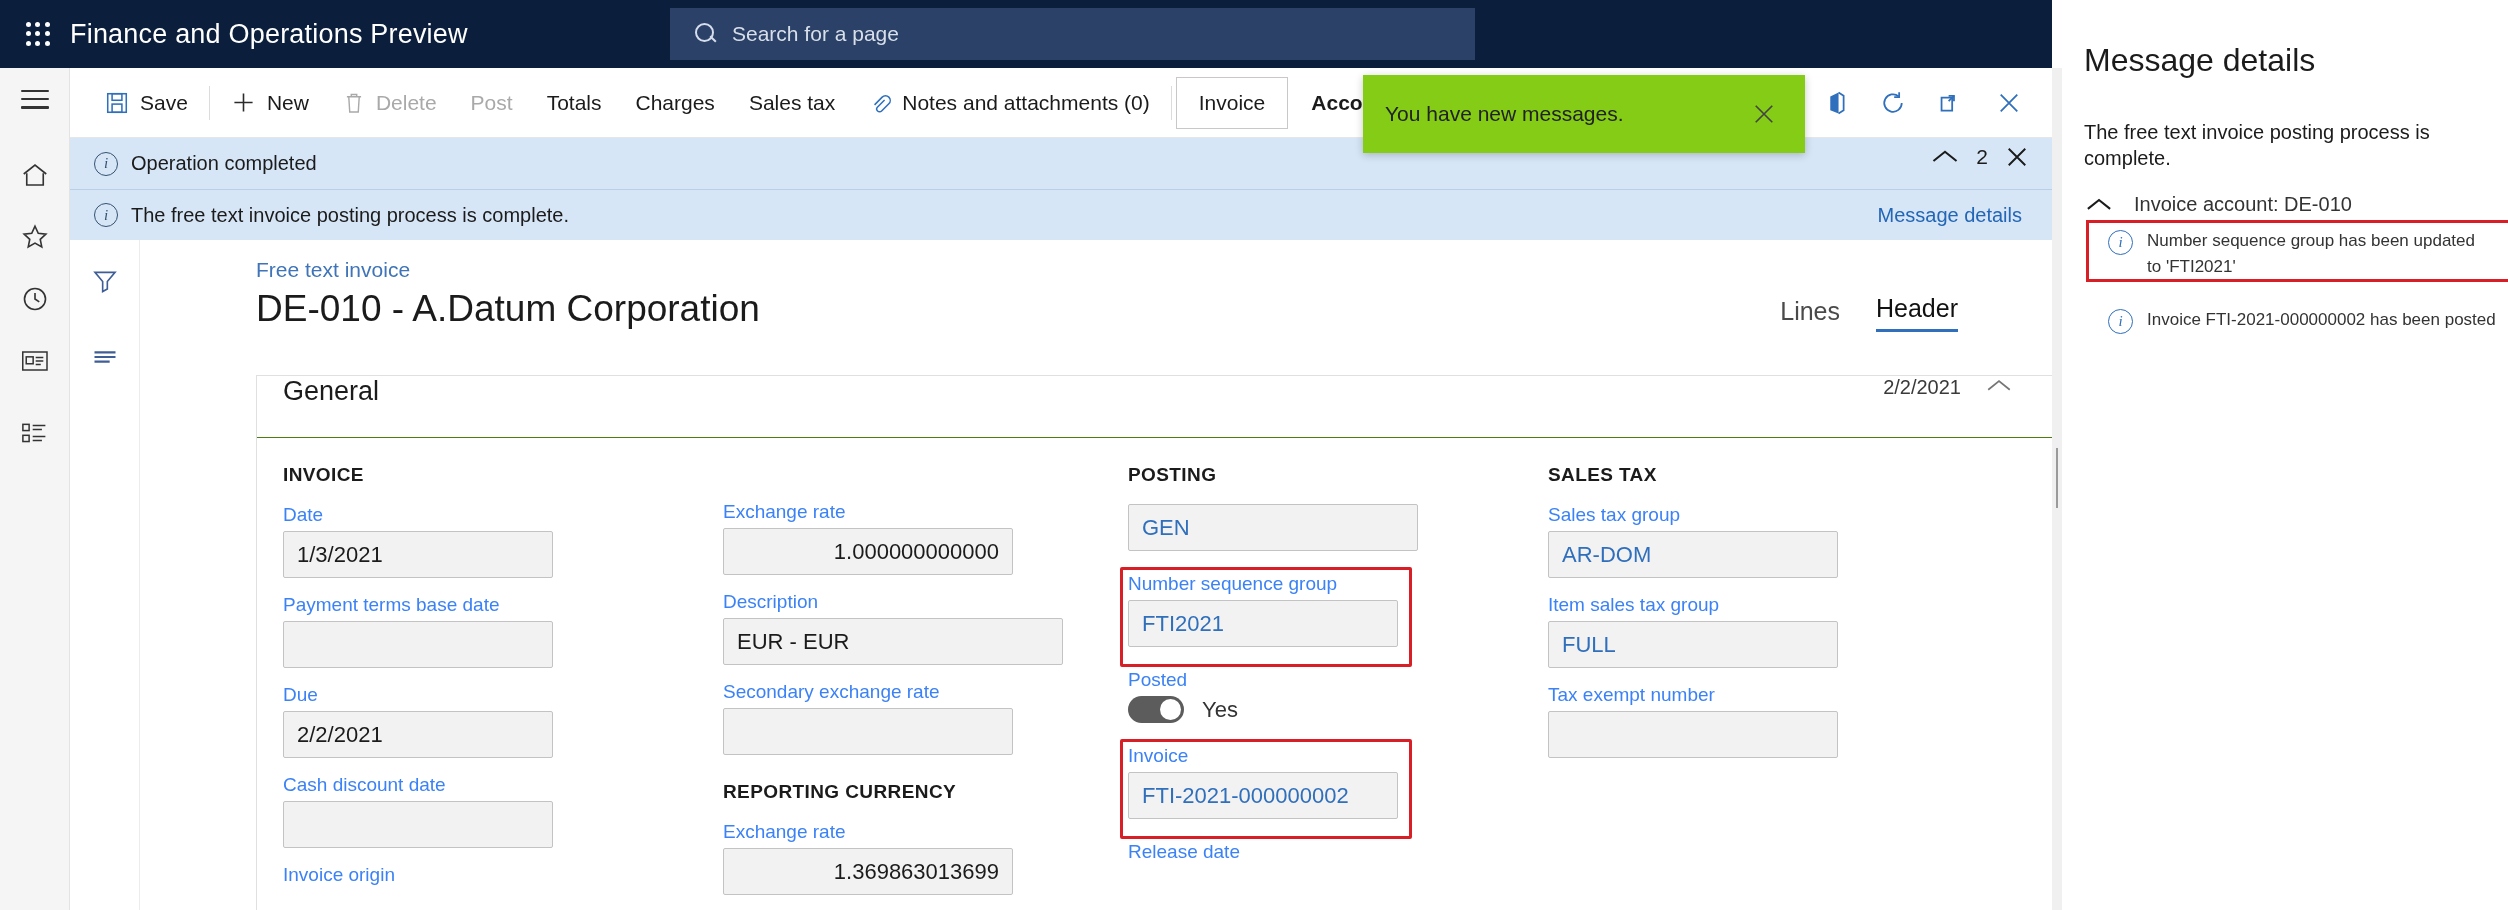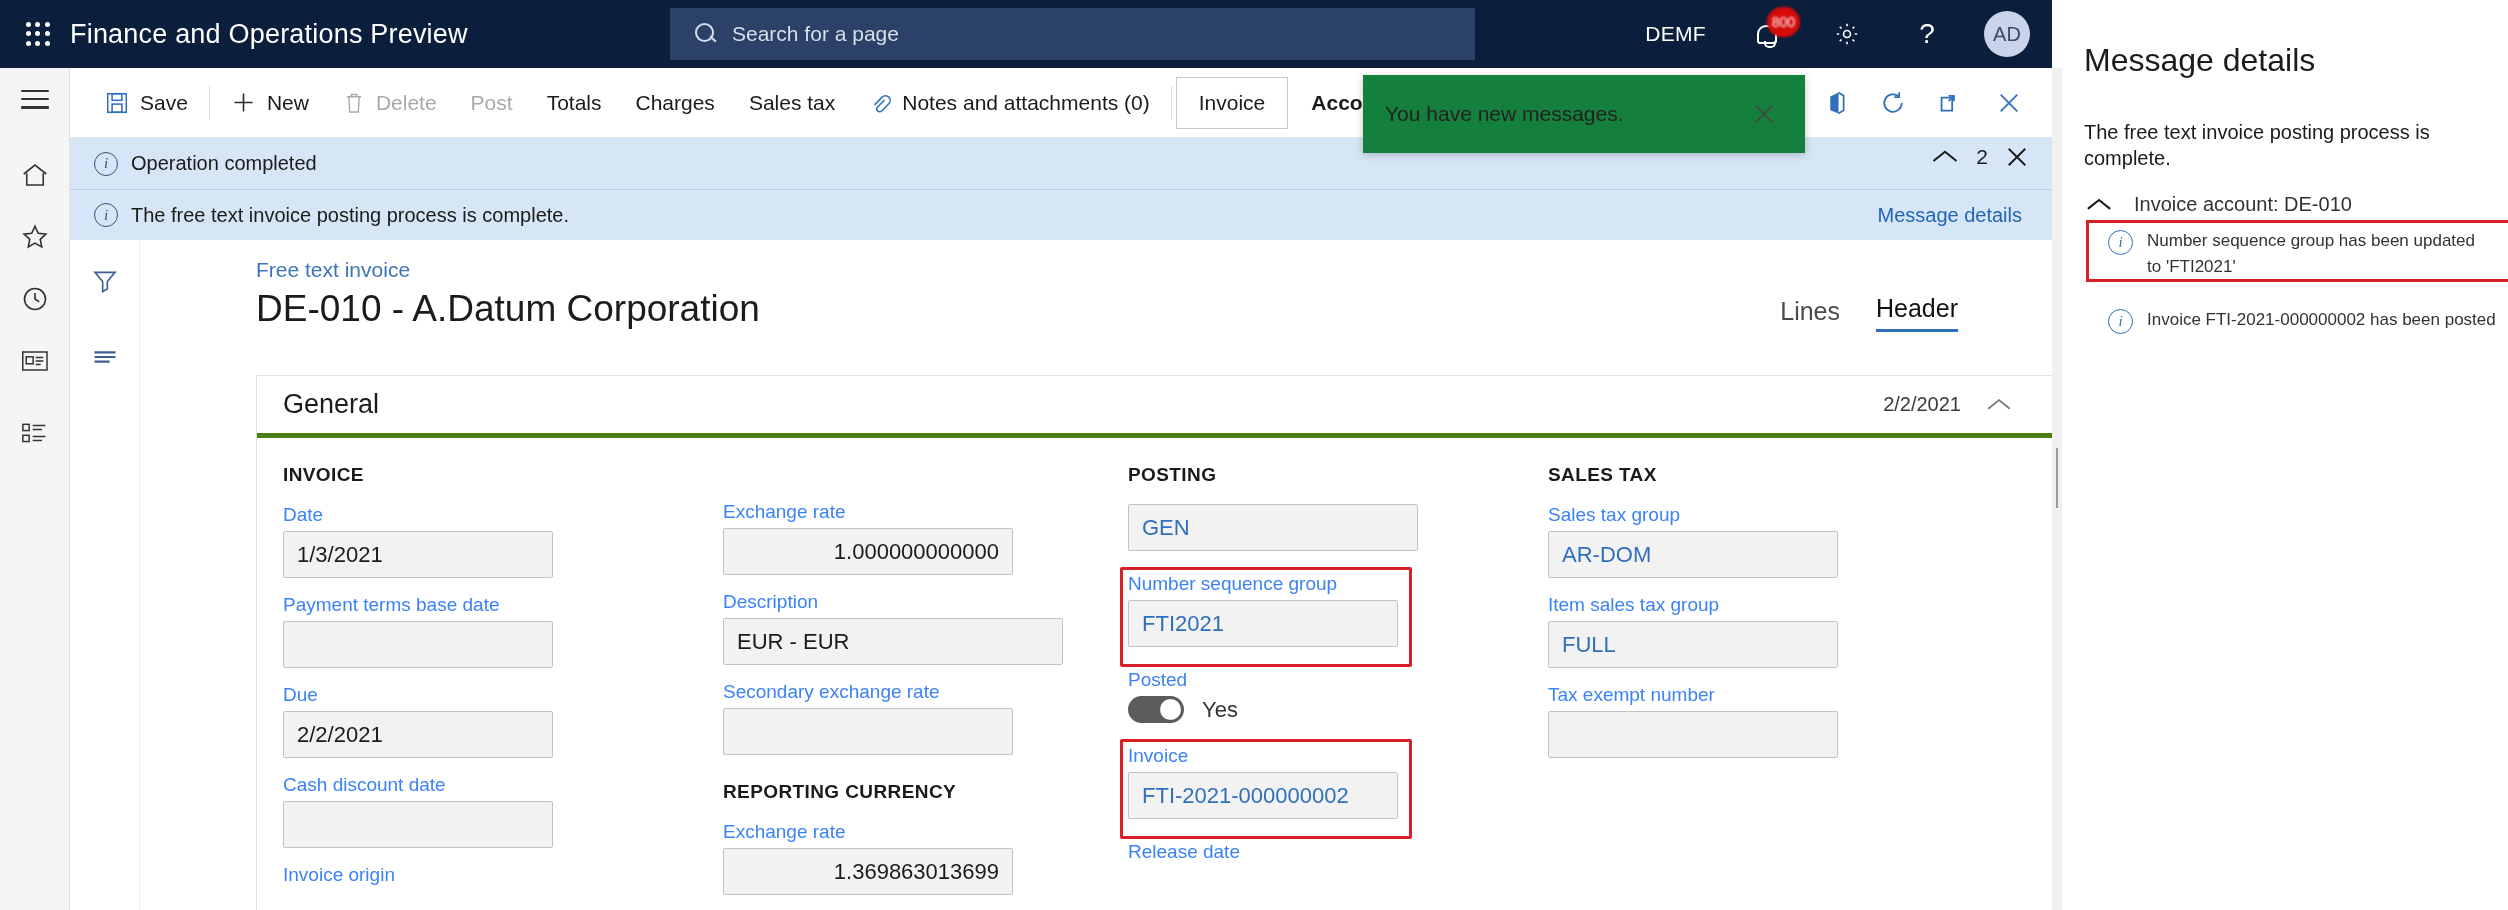--- a/index.html
+++ b/index.html
@@ -95,21 +95,21 @@
     color:#1b1b1b; cursor:pointer; white-space:nowrap; border:1px solid transparent;
   }
   .tabbtn.active { border:1px solid #c8c8c8; background:#fff; font-weight:400; }
   .tabbtn.bold { font-weight:700; }
   .cmd-right { position:absolute; right:14px; top:0; height:70px; display:flex; align-items:center; }
   .cmd-right .ib { width:58px; height:70px; display:flex; align-items:center; justify-content:center; cursor:pointer; }
 
   
   .toast {
     position:absolute; left:1363px; top:75px; width:442px; height:78px;
-    background:#15803d; box-shadow:0 2px 8px rgba(0,0,0,.22); z-index:40;
+    background:#84cc16; box-shadow:0 2px 8px rgba(0,0,0,.22); z-index:40;
     display:flex; align-items:center; padding:0 22px;
   }
   .toast-text { font-size:21px; color:#222; flex:1; }
   .toast-x { width:38px; height:38px; display:flex; align-items:center; justify-content:center; cursor:pointer; }
 
   
   .msgbar {
     position:absolute; left:70px; top:138px; width:1982px; height:102px;
     background:#d6e6f7;
   }
@@ -137,21 +137,21 @@
   .pagetitle { position:absolute; left:116px; top:48px; font-size:37px; color:#1b1b1b; white-space:nowrap; }
   .rt-tabs { position:absolute; right:94px; top:54px; display:flex; gap:36px; align-items:flex-end; }
   .rt-tab { font-size:25px; color:#4a4a4a; cursor:pointer; padding-bottom:6px; }
   .rt-tab.active { color:#111; border-bottom:3px solid #2f6fbc; }
 
   
   .card {
     position:absolute; left:186px; top:135px; width:1810px; height:540px;
     background:#fff; border:1px solid #e0e0e0; border-bottom:none;
   }
-  .card-head { height:62px; display:flex; align-items:center; border-bottom:5px solid #4d7c0f; position:relative; }
+  .card-head { height:62px; display:flex; border-bottom:1px solid #4d7c0f; position:relative; }
   .card-title { font-size:27px; color:#1b1b1b; margin-left:26px; }
   .card-date { position:absolute; right:104px; font-size:20px; color:#3a3a3a; }
   .card-chev { position:absolute; right:52px; cursor:pointer; }
 
   .cols { display:flex; padding:26px 0 0 26px; }
   .col { }
   .col1 { width:440px; }
   .col2 { width:405px; }
   .col3 { width:420px; }
   .col4 { width:400px; }
@@ -219,39 +219,20 @@
         <i></i>
         <i></i>
     </div>
     <div class="app-title">Finance and Operations Preview</div>
 
     <div class="search-box">
       <span class="mag"></span>
       <span class="search-ph">Search for a page</span>
     </div>
 
-    <div class="top-right">
-      <div class="company">DEMF</div>
-      <div class="ticon">
-        <span class="bell"></span>
-        <span class="badge">800</span>
-      </div>
-      <div class="ticon">
-        <span class="gear">
-          <svg width="26" height="26" viewBox="0 0 24 24" fill="none" stroke="#ffffff" stroke-width="1.5">
-            <circle cx="12" cy="12" r="3.2"></circle>
-            <path d="M12 2.6v2.2M12 19.2v2.2M2.6 12h2.2M19.2 12h2.2M5.3 5.3l1.6 1.6M17.1 17.1l1.6 1.6M18.7 5.3l-1.6 1.6M6.9 17.1l-1.6 1.6"></path>
-          </svg>
-        </span>
-      </div>
-      <div class="ticon">
-        <span class="qmark">?</span>
-      </div>
-      <div class="avatar">AD</div>
-    </div>
   </div>
 
   <div class="rail">
     <div class="rail-btn">
       <span class="hamb">
           <i></i>
           <i></i>
           <i></i>
         </span>
     </div>

